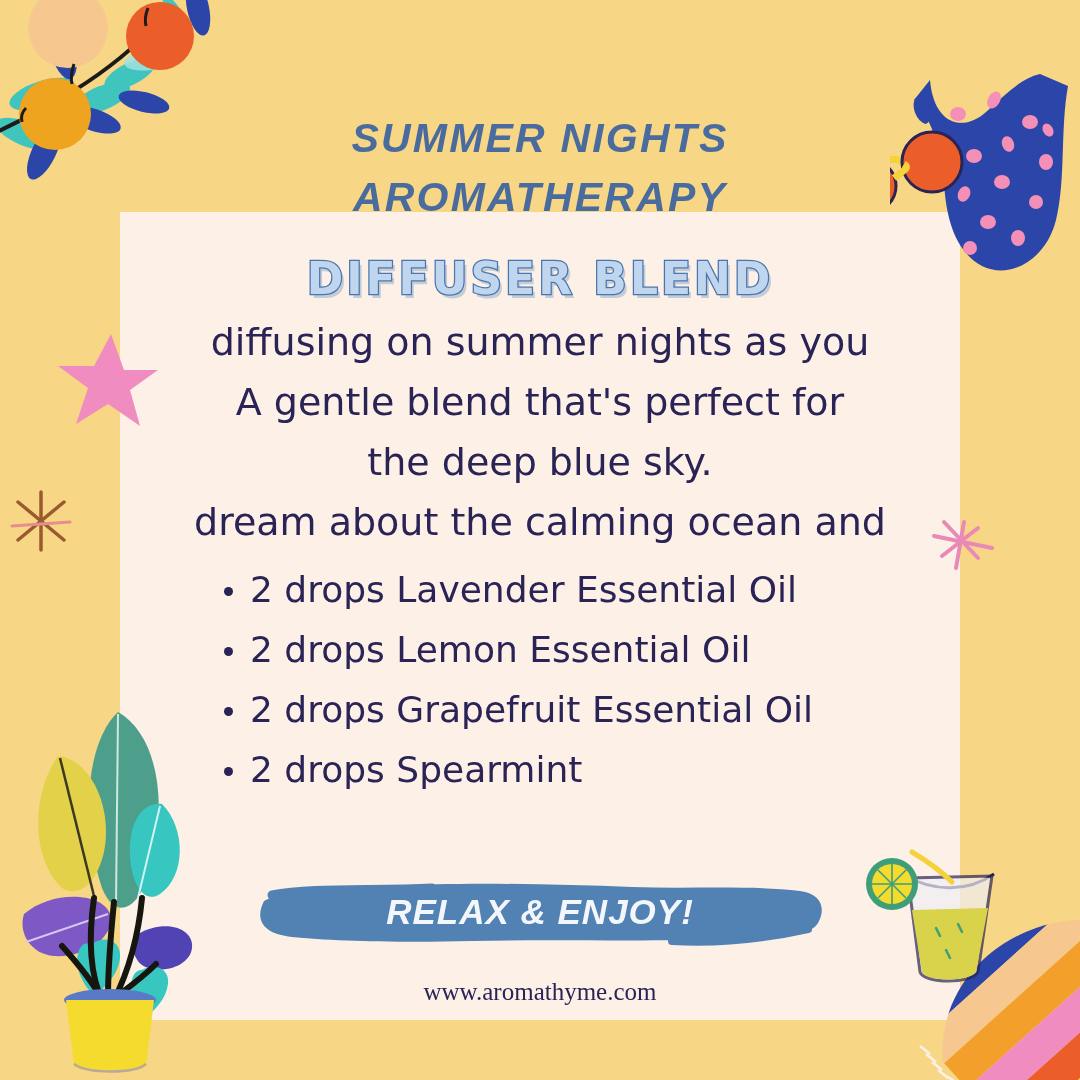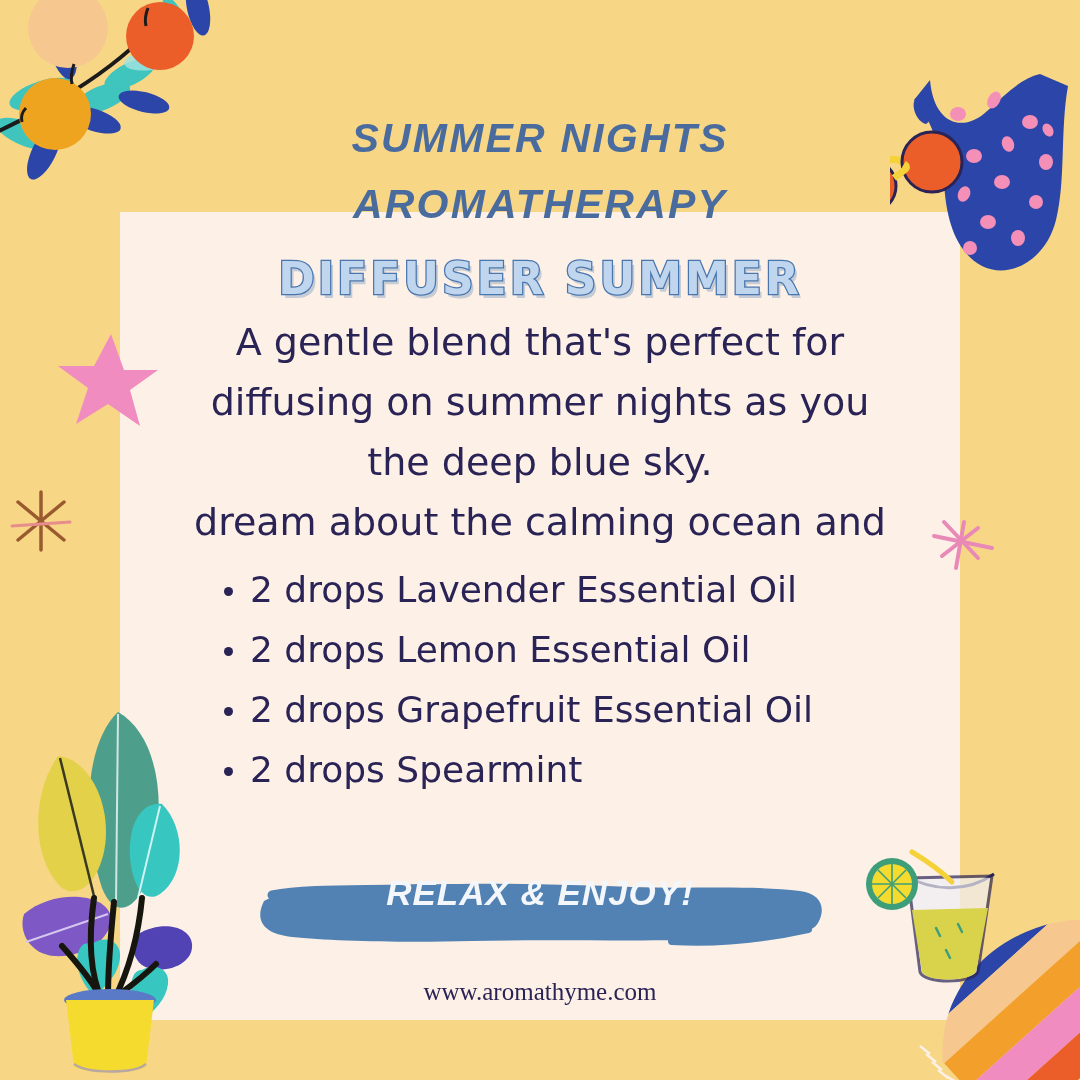--- a/index.html
+++ b/index.html
@@ -36,21 +36,21 @@
     text-align: center;
     z-index: 4;
     color: #4A6B9E;
     font-weight: bold;
     font-size: 41px;
     letter-spacing: 2.2px;
     line-height: 1.42;
     text-transform: uppercase;
     font-style: italic;
   }
-  .headline .l2 { display: block; margin-top: 7px; }
+  .headline .l2 { display: block; }
 
   .subheadline {
     position: absolute;
     left: 0;
     top: 216px;
     width: 1080px;
     text-align: center;
     z-index: 5;
     font-size: 44px;
     font-weight: bold;
@@ -110,20 +110,21 @@
 
   
   .cta {
     position: absolute;
     left: 252px;
     top: 875px;
     width: 576px;
     height: 76px;
     z-index: 6;
     display: flex;
+    align-items: center;
     justify-content: center;
   }
   .cta svg { position: absolute; left: 0; top: 0; }
   .cta-label {
     position: relative;
     color: #F3F7FB;
     font-style: italic;
     font-size: 35px;
     font-weight: bold;
     letter-spacing: 1px;
@@ -342,25 +343,25 @@
         </g>
       </g>
     </svg>
   </div>
 
   <h1 class="headline">
     <span class="l1">SUMMER NIGHTS</span>
     <span class="l2">AROMATHERAPY</span>
   </h1>
 
-  <h2 class="subheadline">DIFFUSER SUMMER</h2>
+  <h2 class="subheadline">DIFFUSER BLEND</h2>
 
   <div class="desc">
+    <span>diffusing on summer nights as you</span>
     <span>A gentle blend that's perfect for</span>
-    <span>diffusing on summer nights as you</span>
     <span>the deep blue sky.</span>
     <span>dream about the calming ocean and</span>
   </div>
 
   <ul class="ingredients">
     <li>2 drops Lavender Essential Oil</li>
     <li>2 drops Lemon Essential Oil</li>
     <li>2 drops Grapefruit Essential Oil</li>
     <li>2 drops Spearmint</li>
   </ul>

